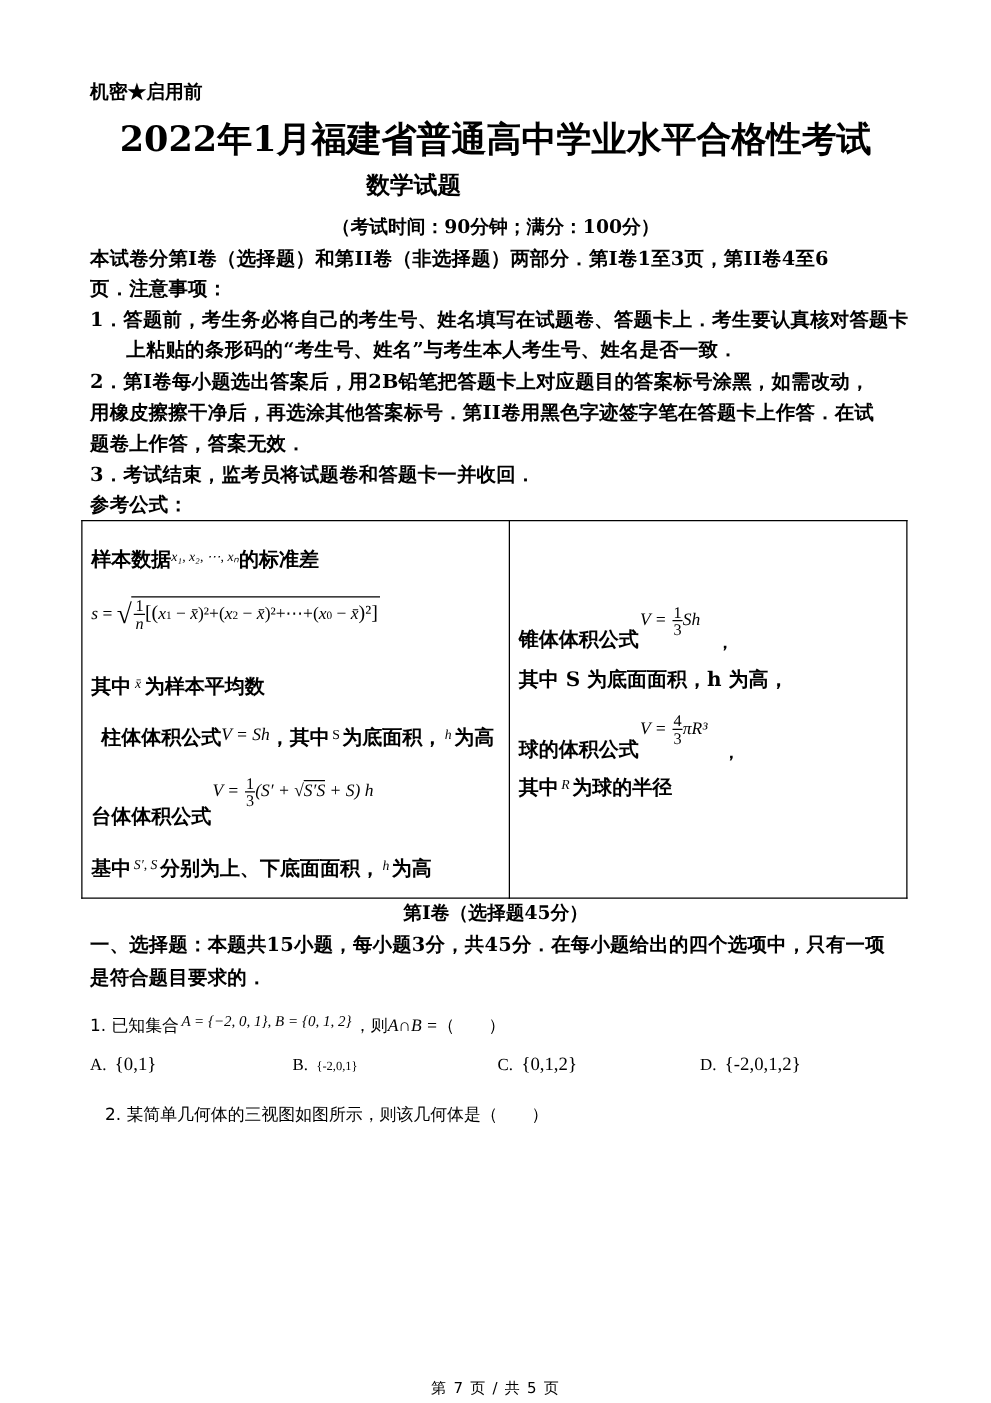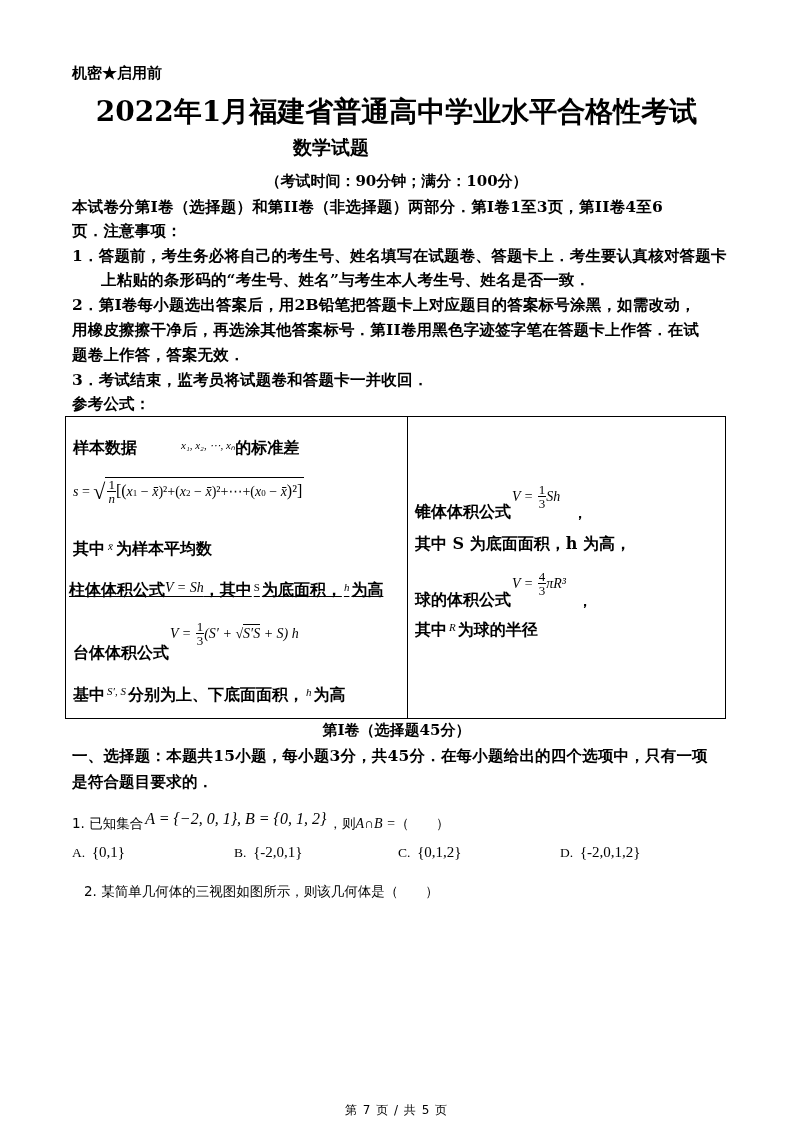--- a/index.html
+++ b/index.html
@@ -42,31 +42,31 @@
   <div class="abs line" style="top:345px;">题卷上作答，答案无效．</div>
   <div class="abs line" style="top:370px;">3．考试结束，监考员将试题卷和答题卡一并收回．</div>
   <div class="abs line" style="top:394px;">参考公式：</div>
 
   <table class="ref">
     <tbody>
         <tr>
       <td style="width:341px;">
         <div class="cell">
           <div class="abs b f16" style="left:7px;top:20px;">
-            <span>样本数据</span><span class="math sm" style="vertical-align:4px;padding-left:44px;">x₁, x₂, ⋯, xₙ</span><span>的标准差</span>
+            <span>样本数据</span><span class="math sm" style="vertical-align:4px;">x₁, x₂, ⋯, xₙ</span><span>的标准差</span>
           </div>
           <div class="abs" style="left:7px;top:60px;font-size:14px;">
             <span class="math">s</span><span class="mathn"> = </span><span class="mathn" style="font-size:22px;vertical-align:-3px;">√</span><span class="sqrt" style="display:inline-block;padding:0 2px;">
               <span class="frac"><span class="n">1</span><span class="d math">n</span></span><span class="mathn" style="font-size:16px;">[(</span><span class="math">x</span><span class="mathn" style="font-size:9px;">1</span><span class="mathn"> − </span><span class="math">x̄</span><span class="mathn">)²+(</span><span class="math">x</span><span class="mathn" style="font-size:9px;">2</span><span class="mathn"> − </span><span class="math">x̄</span><span class="mathn">)²+⋯+(</span><span class="math">x</span><span class="mathn" style="font-size:9px;">0</span><span class="mathn"> − </span><span class="math">x̄</span><span class="mathn" style="font-size:16px;">)²]</span>
             </span>
           </div>
           <div class="abs b f16" style="left:7px;top:122px;">
             <span>其中</span><span class="math sm" style="vertical-align:4px;padding:0 3px;">x̄</span><span>为样本平均数</span>
           </div>
-          <div class="abs b f16" style="left:3px;top:163px;text-decoration:underline;">
+          <div class="abs b f16" style="left:15px;top:163px;">
             <span>柱体体积公式</span><span class="math" style="font-size:14px;vertical-align:3px;">V = Sh</span><span>，其中</span><span class="mathn sm" style="vertical-align:4px;padding:0 2px;">S</span><span>为底面积，</span><span class="math sm" style="vertical-align:4px;padding:0 2px;">h</span><span>为高</span>
           </div>
           <div class="abs b f16" style="left:7px;top:226px;">台体体积公式</div>
           <div class="abs" style="left:104px;top:203px;font-size:14px;">
             <span class="math">V =</span>
             <span class="frac"><span class="n">1</span><span class="d">3</span></span><span class="math">(S′ + </span><span class="mathn">√</span><span class="math sqrt">S′S</span><span class="math"> + S) h</span>
           </div>
           <div class="abs b f16" style="left:7px;top:268px;">
             <span>基中</span><span class="math sm" style="vertical-align:5px;padding:0 2px;">S′, S</span><span>分别为上、下底面面积，</span><span class="math sm" style="vertical-align:4px;padding:0 2px;">h</span><span>为高</span>
           </div>
@@ -94,24 +94,24 @@
       </td>
     </tr>
   </tbody>
     </table>
 
   <div class="abs b f15" style="left:0;width:793px;text-align:center;top:721px;">第I卷（选择题45分）</div>
   <div class="abs line" style="top:746px;">一、选择题：本题共15小题，每小题3分，共45分．在每小题给出的四个选项中，只有一项</div>
   <div class="abs line" style="top:772px;">是符合题目要求的．</div>
 
   <div class="abs q" style="top:810px;">
-    <span>1. 已知集合</span><span class="math" style="vertical-align:4px;padding:0 2px;font-size:16px;">A = {−2, 0, 1}, B = {0, 1, 2}</span><span>，则</span><span class="math" style="font-size:14px;">A∩B =</span><span>（　　）</span>
+    <span>1. 已知集合</span><span class="math" style="vertical-align:4px;padding:0 2px;font-size:12px;">A = {−2, 0, 1}, B = {0, 1, 2}</span><span>，则</span><span class="math" style="font-size:14px;">A∩B =</span><span>（　　）</span>
   </div>
 
   <div class="abs opt" style="left:72px;"><span>A.</span>&nbsp;&nbsp;<span style="font-size:15px;margin-top:43px;">{0,1}</span></div>
-  <div class="abs opt" style="left:234px;"><span>B.</span>&nbsp;&nbsp;<span style="font-size:15px;">{-2,0,1}</span></div>
+  <div class="abs opt" style="left:234px;"><span>B.</span>&nbsp;&nbsp;<span style="font-size:10px;">{-2,0,1}</span></div>
   <div class="abs opt" style="left:398px;"><span>C.</span>&nbsp;&nbsp;<span style="font-size:15px;">{0,1,2}</span></div>
   <div class="abs opt" style="left:560px;"><span>D.</span>&nbsp;&nbsp;<span style="font-size:15px;">{-2,0,1,2}</span></div>
 
   <div class="abs q" style="top:883px;margin-left:12px;">2. 某简单几何体的三视图如图所示，则该几何体是（　　）</div>
 
   <div class="abs" style="left:0;width:793px;text-align:center;top:1102px;font-size:12px;font-family:'DejaVu Sans', sans-serif;letter-spacing:1px;">第 7 页 / 共 5 页</div>
 </div>
 
 </body></html>

